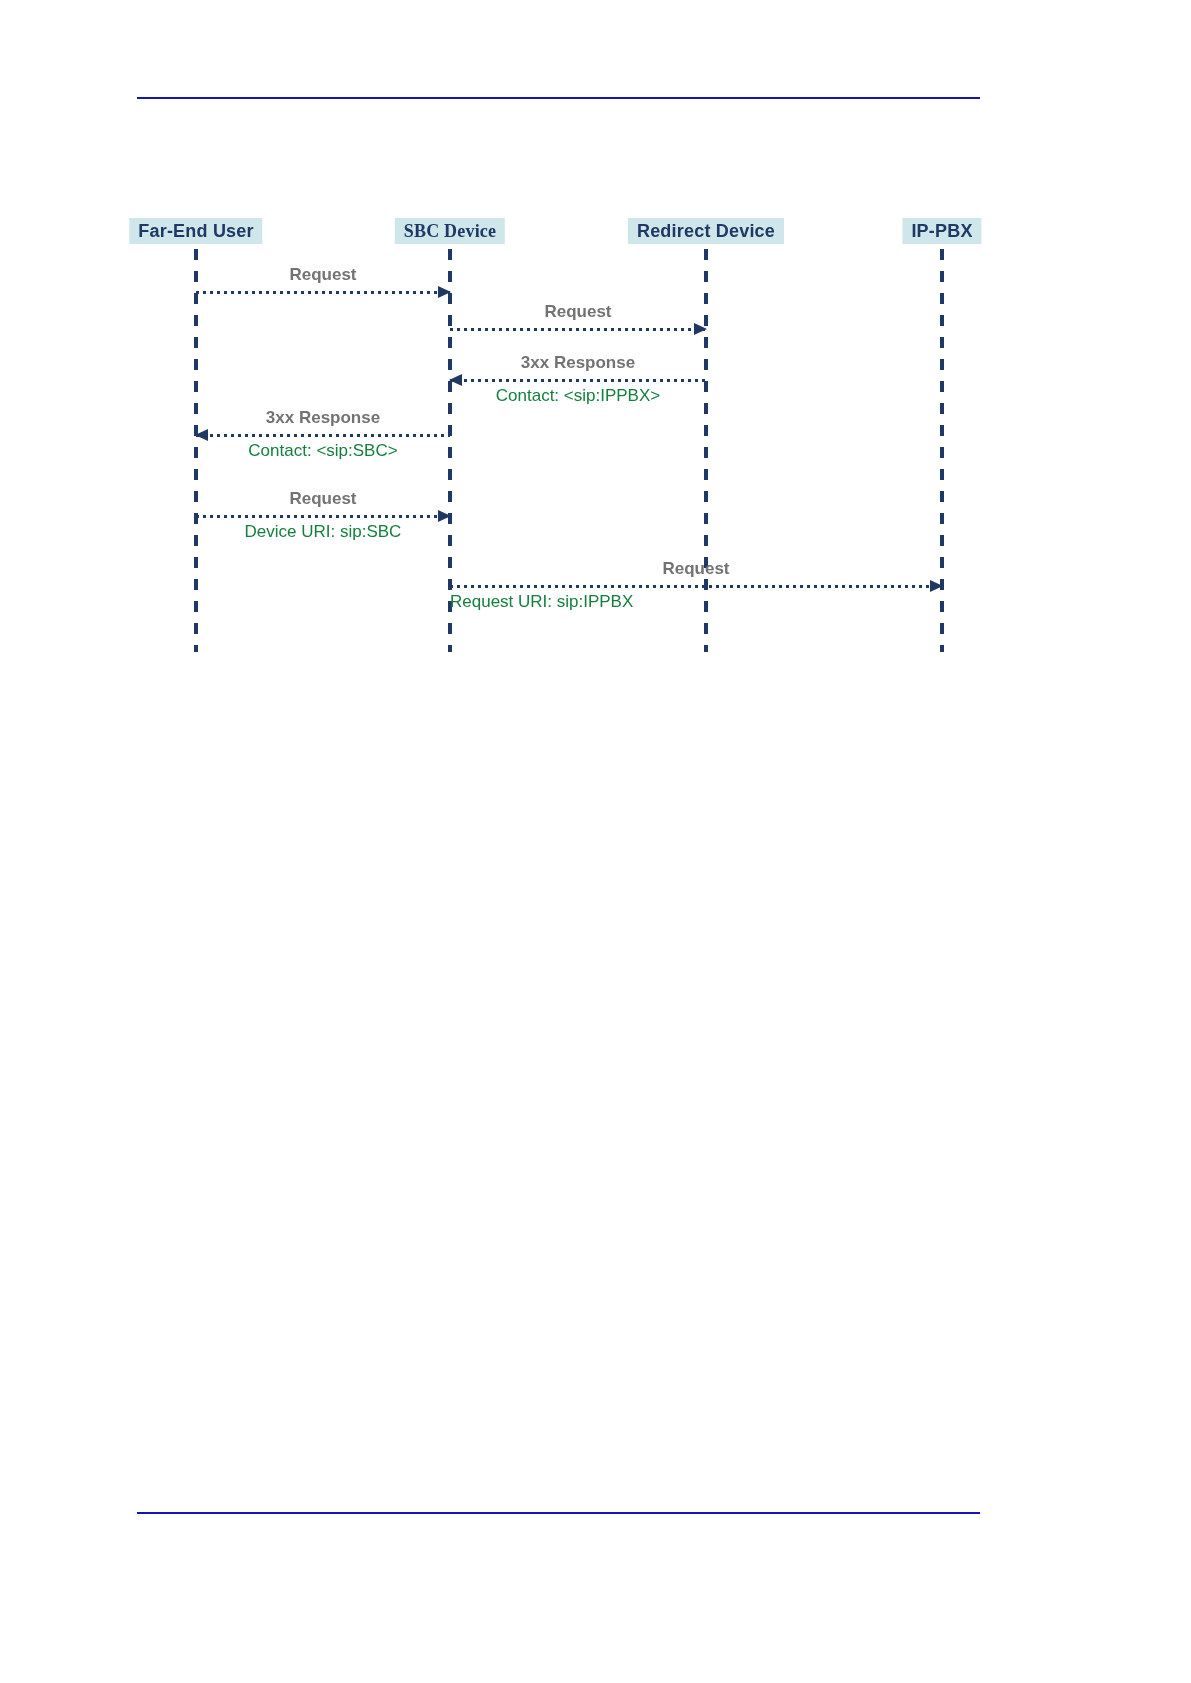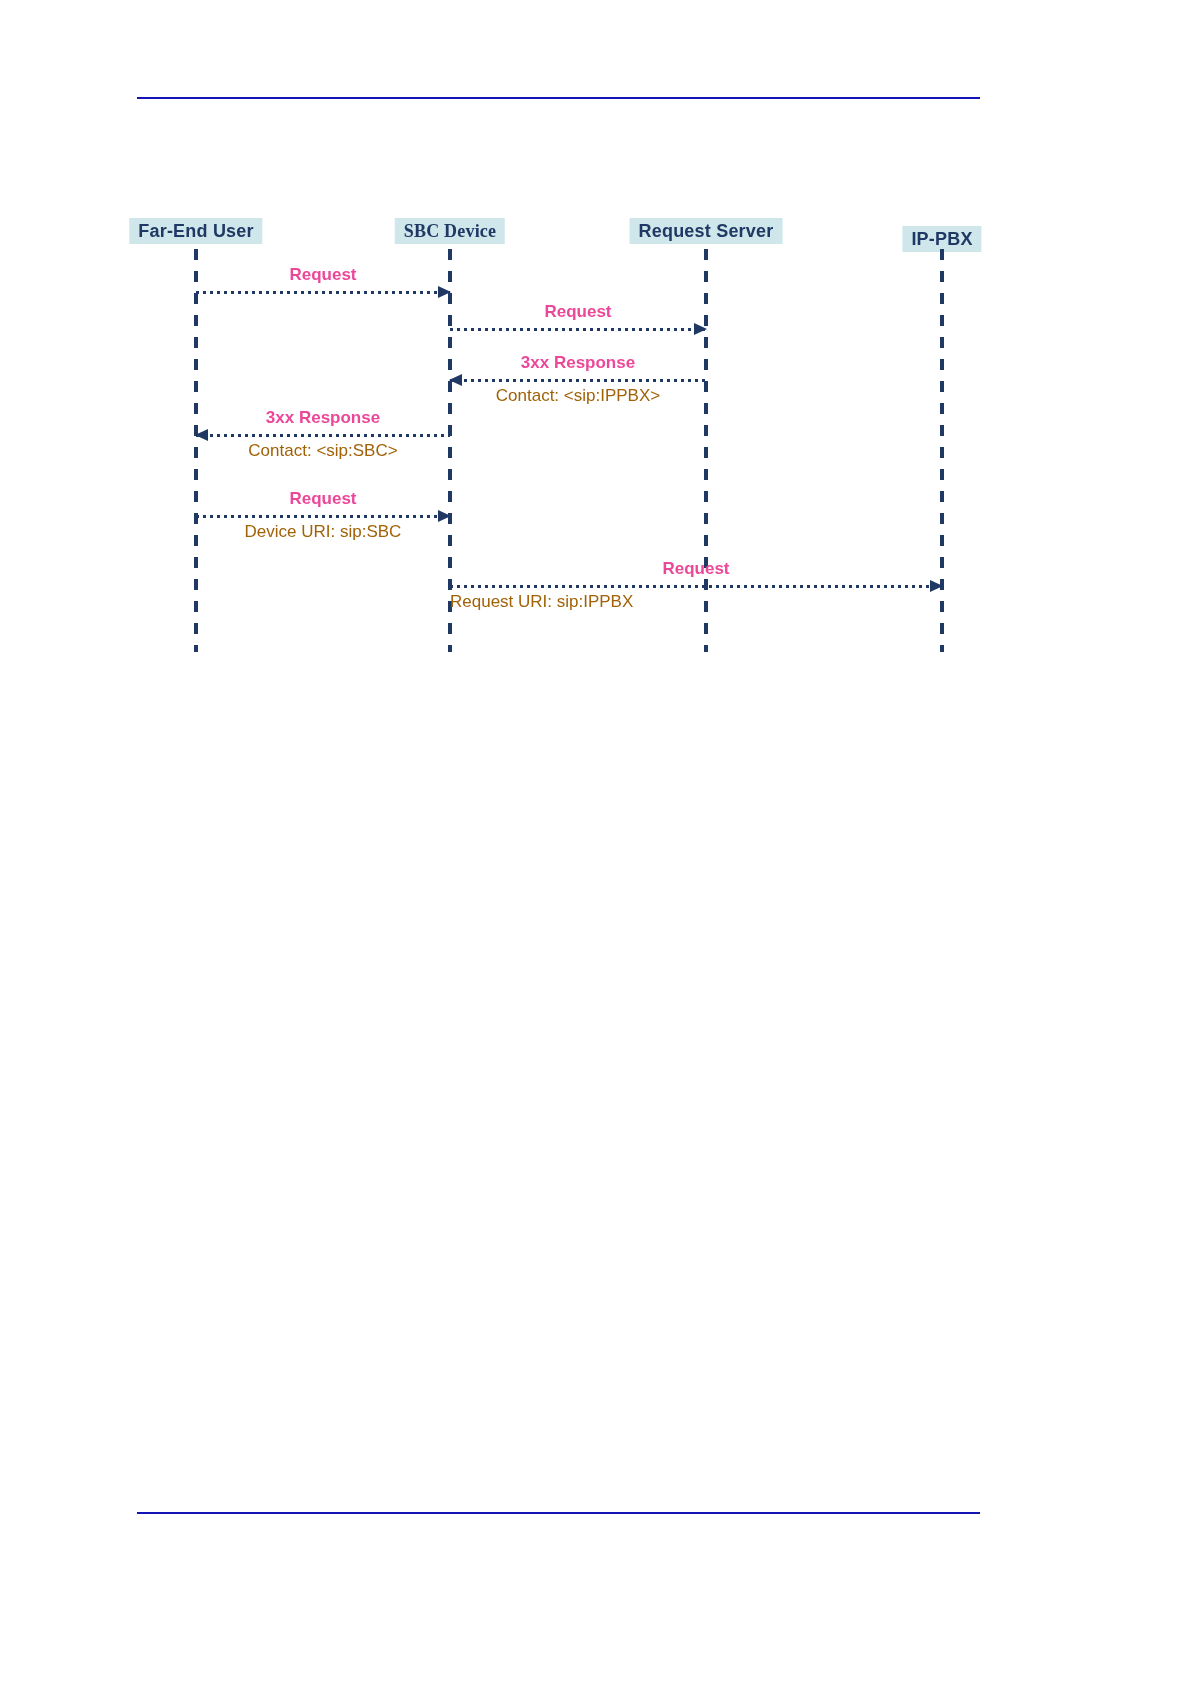--- a/index.html
+++ b/index.html
@@ -91,51 +91,51 @@
     border-left: 13px solid #1f3864;
   }
   .arrow-left {
     left: -1px;
     border-right: 13px solid #1f3864;
   }
   .msg-label {
     position: absolute;
     width: 100%;
     text-align: center;
-    color: #ec4899;
+    color: #737373;
     font-weight: bold;
     font-size: 17px;
     line-height: 21px;
     bottom: 6px;
     white-space: nowrap;
   }
   .msg-sublabel {
     position: absolute;
     width: 100%;
     text-align: center;
-    color: #a16207;
+    color: #15803d;
     font-weight: normal;
     font-size: 17px;
     line-height: 21px;
     top: 6px;
     white-space: nowrap;
   }
 </style>
 </head>
 <body>
 
 <div id="header-rule" class="page-rule"></div>
 <div id="footer-rule" class="page-rule"></div>
 
 <div id="sequence-diagram">
 
   <div class="lifeline-header" style="left:196px; top:218px;">Far-End User</div>
   <div class="lifeline-header" style="left:450px; top:218px;font-family:Liberation Serif, serif;">SBC Device</div>
-  <div class="lifeline-header" style="left:706px; top:218px;">Request Server</div>
-  <div class="lifeline-header" style="left:942px; top:226px;">IP-PBX</div>
+  <div class="lifeline-header" style="left:706px; top:218px;">Redirect Device</div>
+  <div class="lifeline-header" style="left:942px; top:218px;">IP-PBX</div>
 
   <div class="lifeline" style="left:196px; top:249px; height:403px;"></div>
   <div class="lifeline" style="left:450px; top:249px; height:403px;"></div>
   <div class="lifeline" style="left:706px; top:249px; height:403px;"></div>
   <div class="lifeline" style="left:942px; top:249px; height:403px;"></div>
 
   <div class="message" style="left:196px; top:291px; width:254px;">
     <div class="msg-line" style="width:254px;">
       <span class="arrow-head arrow-right"></span>
     </div>

